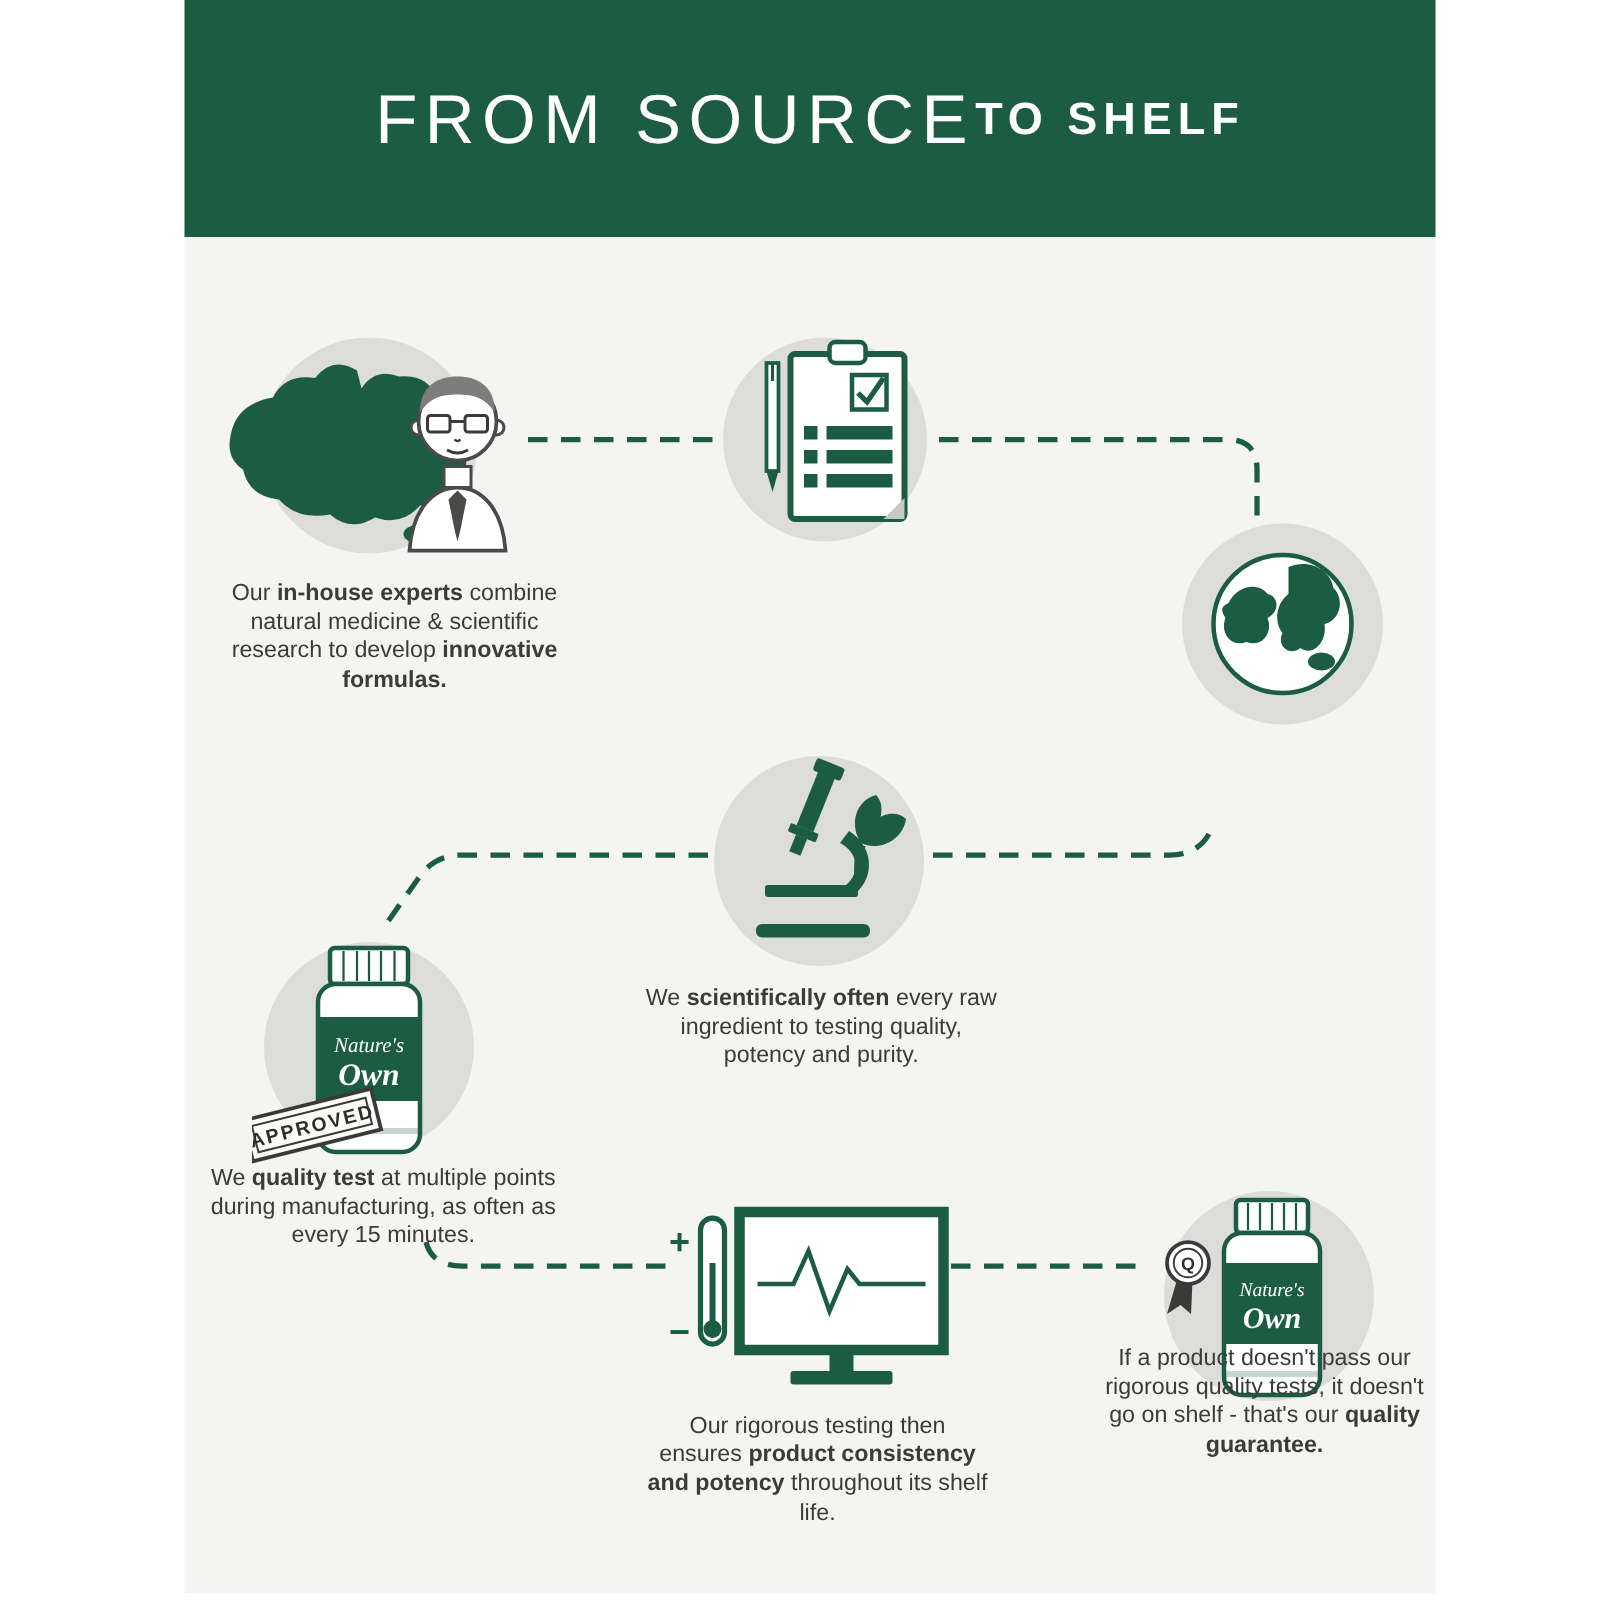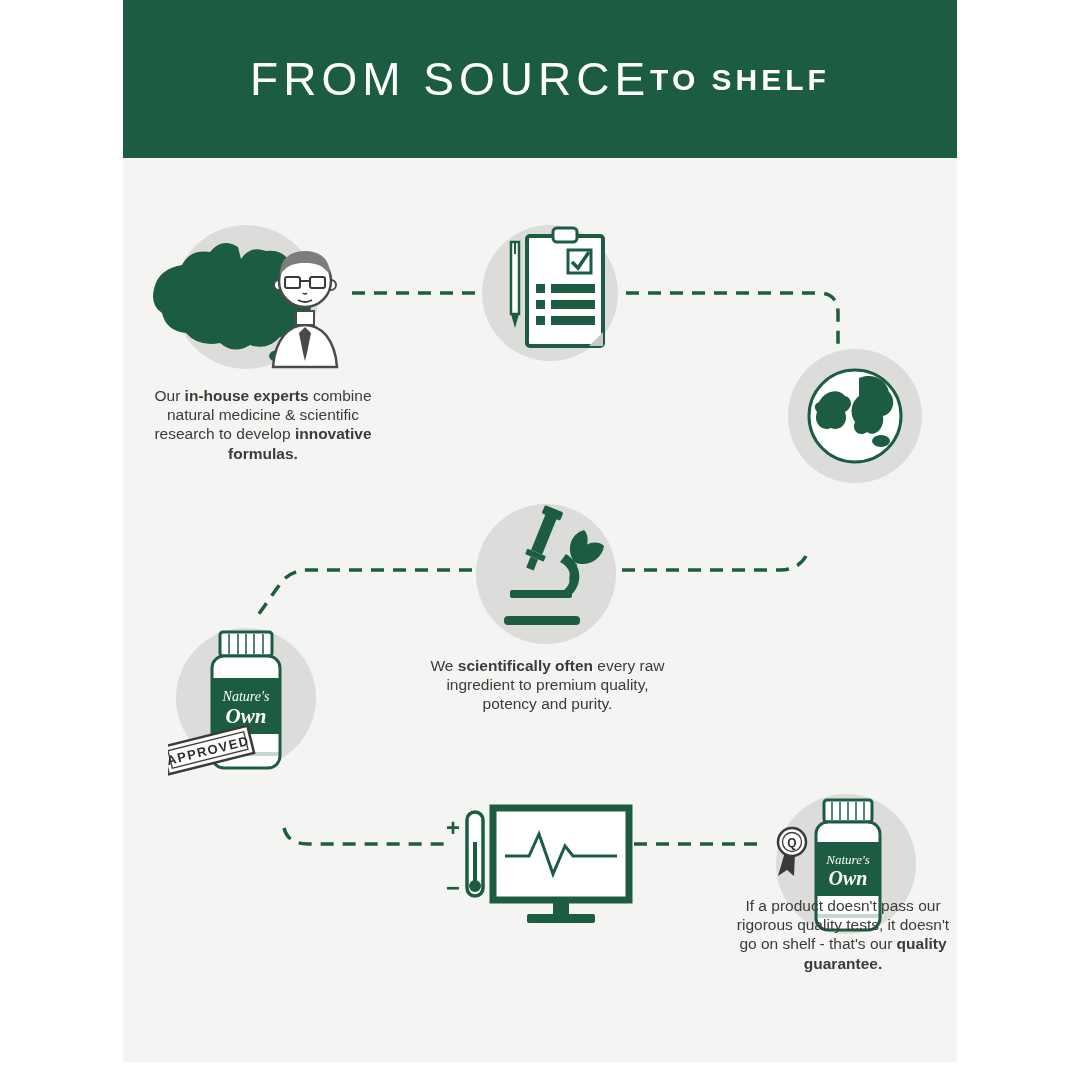--- a/index.html
+++ b/index.html
@@ -143,21 +143,21 @@
         <rect x="36" y="116" width="76" height="9" rx="4"></rect>
         <path d="M98,54 C114,64 116,84 102,96 L96,90 C106,82 104,68 92,62 Z"></path>
       </g>
       <g fill="#1b5c43">
         <path d="M106,62 C110,44 128,38 136,46 C134,60 118,68 106,62 Z"></path>
         <path d="M106,62 C98,50 102,34 116,30 C124,38 118,56 106,62 Z"></path>
         <path d="M104,64 Q100,76 102,86 L107,86 Q105,76 109,64 Z"></path>
       </g>
     </svg>
   </div>
-  <p class="caption" id="cap4"><span>We </span><span class="b">scientifically often</span><span> every raw ingredient to premium quality, potency and purity.</span></p>
+  <p class="caption" id="cap4"><span>We </span><span class="b">scientifically often</span><span> every raw ingredient to testing quality, potency and purity.</span></p>
 
   <div class="icon-wrap" id="icon5">
     <svg viewBox="0 0 156 156" width="156" height="156">
       <circle cx="78" cy="78" r="70" fill="#dcdcda"></circle>
       <g>
         <rect x="52" y="12" width="52" height="24" rx="3" fill="#ffffff" stroke="#1b5c43" stroke-width="3"></rect>
         <g stroke="#1b5c43" stroke-width="1.5">
           <line x1="61" y1="14" x2="61" y2="34"></line>
           <line x1="70" y1="14" x2="70" y2="34"></line>
           <line x1="78" y1="14" x2="78" y2="34"></line>
@@ -170,38 +170,40 @@
         <text x="78" y="103" text-anchor="middle" font-family="Liberation Serif, serif" font-style="italic" font-weight="bold" font-size="21" fill="#ffffff">Own</text>
         <rect x="44" y="132" width="68" height="4" fill="#1b5c43" opacity="0.25"></rect>
       </g>
       <g transform="translate(40,130) rotate(-14)">
         <rect x="-44" y="-14" width="88" height="28" fill="#fbfbfa" stroke="#3a3a39" stroke-width="2.5"></rect>
         <rect x="-39" y="-9" width="78" height="18" fill="none" stroke="#3a3a39" stroke-width="1.3"></rect>
         <text x="0" y="5" text-anchor="middle" font-size="13" font-weight="bold" letter-spacing="1.5" fill="#2e2e2d">APPROVED</text>
       </g>
     </svg>
   </div>
+  <p class="caption" id="cap5"><span>We </span><span class="b">quality test</span><span> at multiple points during manufacturing, as often as every 15 minutes.</span></p>
 
   <div class="icon-wrap" id="icon6">
     <svg viewBox="0 0 230 132" width="230" height="132">
       <text x="18" y="36" text-anchor="middle" font-size="24" font-weight="bold" fill="#1b5c43">+</text>
       <text x="18" y="96" text-anchor="middle" font-size="24" font-weight="bold" fill="#1b5c43">−</text>
       <g>
         <rect x="32" y="12" width="16" height="84" rx="8" fill="#ffffff" stroke="#1b5c43" stroke-width="3.5"></rect>
         <line x1="40" y1="42" x2="40" y2="84" stroke="#1b5c43" stroke-width="4"></line>
         <circle cx="40" cy="86" r="6" fill="#1b5c43"></circle>
       </g>
       <g>
         <rect x="58" y="8" width="136" height="92" fill="#ffffff" stroke="#1b5c43" stroke-width="7"></rect>
         <polyline points="70,56 94,56 104,34 118,74 130,46 138,56 182,56" fill="none" stroke="#1b5c43" stroke-width="3"></polyline>
         <rect x="118" y="100" width="16" height="14" fill="#1b5c43"></rect>
         <rect x="92" y="114" width="68" height="9" rx="2" fill="#1b5c43"></rect>
       </g>
     </svg>
   </div>
+  <p class="caption" id="cap6"><span>Our rigorous testing then ensures </span><span class="b">product consistency and potency</span><span> throughout its shelf life.</span></p>
 
   <div class="icon-wrap" id="icon7">
     <svg viewBox="0 0 156 156" width="156" height="156">
       <circle cx="78" cy="78" r="70" fill="#dcdcda"></circle>
       <g>
         <rect x="56" y="14" width="48" height="22" rx="3" fill="#ffffff" stroke="#1b5c43" stroke-width="3"></rect>
         <g stroke="#1b5c43" stroke-width="1.5">
           <line x1="64" y1="16" x2="64" y2="34"></line>
           <line x1="72" y1="16" x2="72" y2="34"></line>
           <line x1="80" y1="16" x2="80" y2="34"></line>

